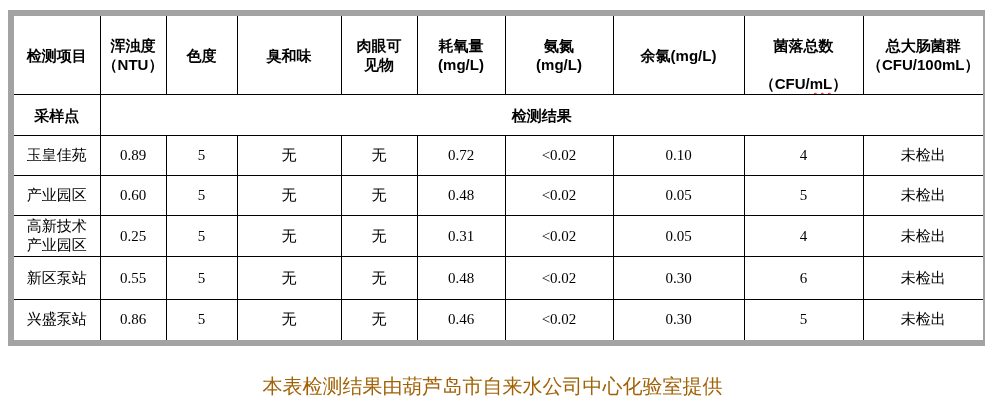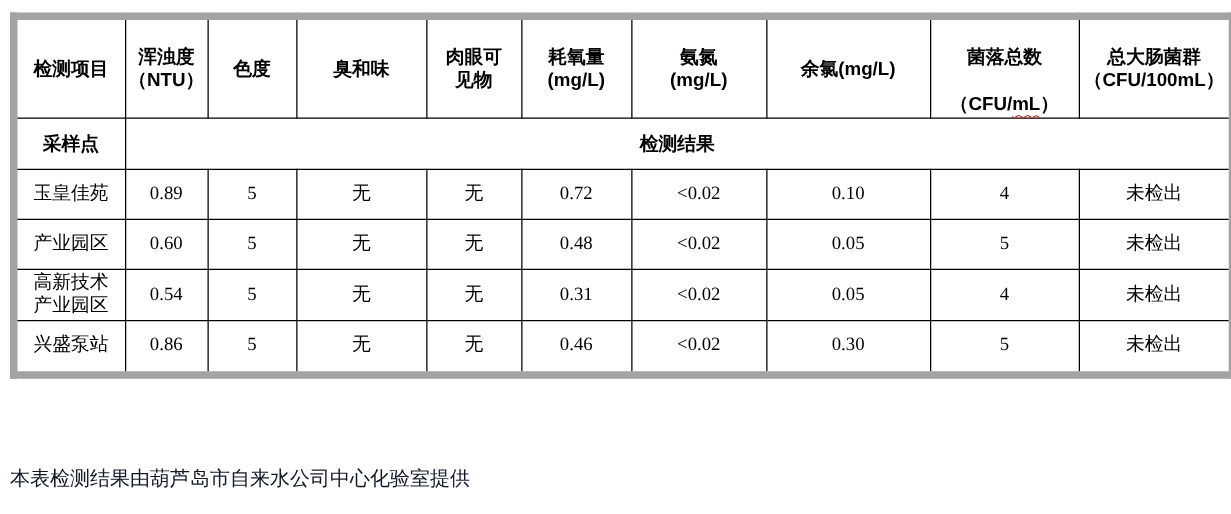--- a/index.html
+++ b/index.html
@@ -54,24 +54,24 @@
     text-decoration-style: wavy;
     text-decoration-color: #ff0000;
     text-decoration-thickness: 1px;
     text-underline-offset: 3px;
   }
   .footer-note {
     position: absolute;
     left: 8px;
     top: 373px;
     width: 969px;
-    text-align: left;
+    text-align: center;
     font-family: "Liberation Serif", "DejaVu Serif", serif;
-    font-size: 16px;
-    color: #0f172a;
+    font-size: 20px;
+    color: #a16207;
   }
 </style>
 </head>
 <body>
 
 <div class="page">
   <div class="table-wrap">
     <table class="report">
       <colgroup>
         <col style="width:89px">
@@ -136,31 +136,43 @@
         <td class="val">0.48</td>
         <td class="val">&lt;0.02</td>
         <td class="val">0.05</td>
         <td class="val">5</td>
         <td class="val">未检出</td>
       </tr>
 
       <tr class="rh-data">
         <td class="val">高新技术
 产业园区</td>
-        <td class="val">0.54</td>
+        <td class="val">0.25</td>
         <td class="val">5</td>
         <td class="val">无</td>
         <td class="val">无</td>
         <td class="val">0.31</td>
         <td class="val">&lt;0.02</td>
         <td class="val">0.05</td>
         <td class="val">4</td>
         <td class="val">未检出</td>
       </tr>
 
+      <tr class="rh-data-tall">
+        <td class="val">新区泵站</td>
+        <td class="val">0.55</td>
+        <td class="val">5</td>
+        <td class="val">无</td>
+        <td class="val">无</td>
+        <td class="val">0.48</td>
+        <td class="val">&lt;0.02</td>
+        <td class="val">0.30</td>
+        <td class="val">6</td>
+        <td class="val">未检出</td>
+      </tr>
 
       <tr class="rh-data-tall">
         <td class="val">兴盛泵站</td>
         <td class="val">0.86</td>
         <td class="val">5</td>
         <td class="val">无</td>
         <td class="val">无</td>
         <td class="val">0.46</td>
         <td class="val">&lt;0.02</td>
         <td class="val">0.30</td>

